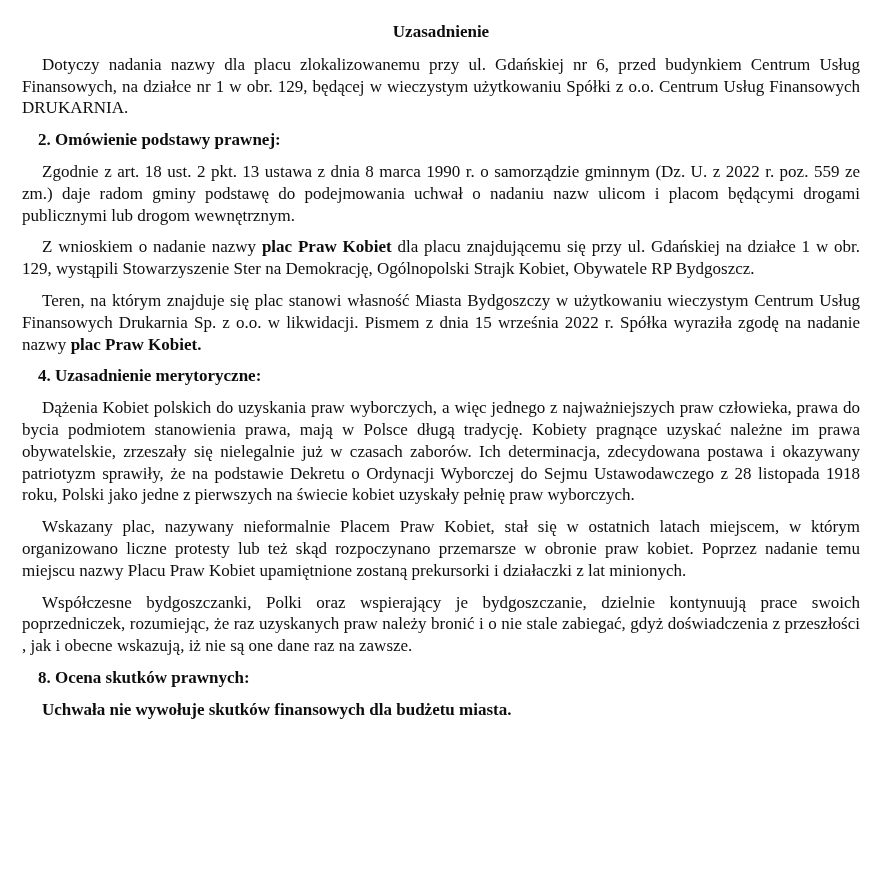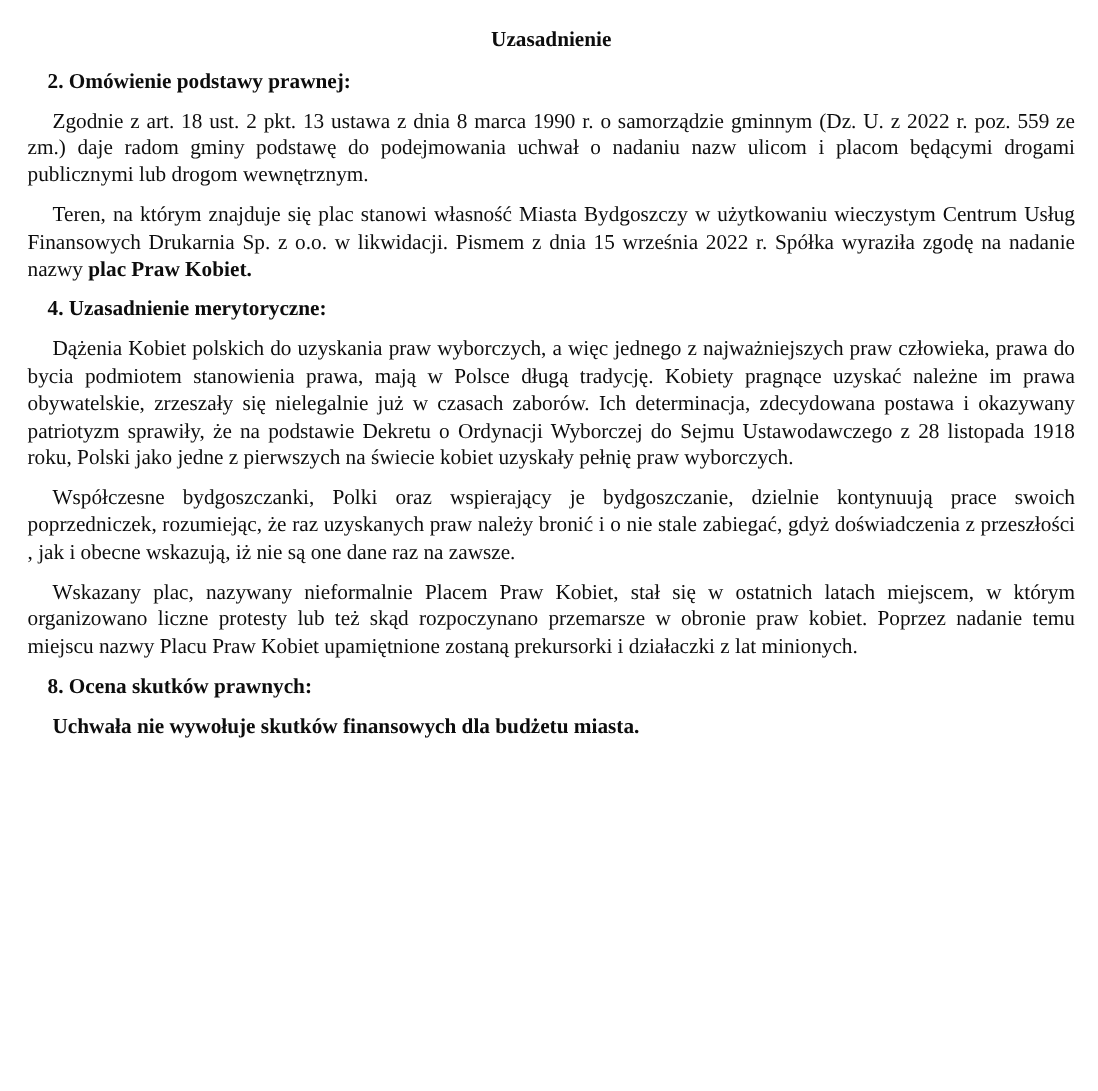--- a/index.html
+++ b/index.html
@@ -42,27 +42,29 @@
     font-weight: bold;
   }
 </style>
 </head>
 <body>
 
 <div class="page">
 
   <p class="doc-title">Uzasadnienie</p>
 
+  <p class="para">Dotyczy nadania nazwy dla placu zlokalizowanemu przy ul. Gdańskiej nr 6, przed budynkiem Centrum Usług Finansowych, na działce nr 1 w obr. 129, będącej w wieczystym użytkowaniu Spółki z o.o. Centrum Usług Finansowych DRUKARNIA.</p>
 
   <p class="sec-heading">2. Omówienie podstawy prawnej:</p>
   <p class="para">Zgodnie z art. 18 ust. 2 pkt. 13 ustawa z dnia 8 marca 1990 r. o samorządzie gminnym (Dz. U. z 2022 r. poz. 559 ze zm.) daje radom gminy podstawę do podejmowania uchwał o nadaniu nazw ulicom i placom będącymi drogami publicznymi lub drogom wewnętrznym.</p>
 
+  <p class="para"><span>Z wnioskiem o nadanie nazwy </span><b>plac Praw Kobiet</b><span> dla placu znajdującemu się przy ul. Gdańskiej na działce 1 w obr. 129, wystąpili Stowarzyszenie Ster na Demokrację, Ogólnopolski Strajk Kobiet, Obywatele RP Bydgoszcz.</span></p>
   <p class="para"><span>Teren, na którym znajduje się plac stanowi własność Miasta Bydgoszczy w użytkowaniu wieczystym Centrum Usług Finansowych Drukarnia Sp. z o.o. w likwidacji. Pismem z dnia 15 września 2022 r. Spółka wyraziła zgodę na nadanie nazwy </span><b>plac Praw Kobiet.</b></p>
 
   <p class="sec-heading">4. Uzasadnienie merytoryczne:</p>
   <p class="para">Dążenia Kobiet polskich do uzyskania praw wyborczych, a więc jednego z najważniejszych praw człowieka, prawa do bycia podmiotem stanowienia prawa, mają w Polsce długą tradycję. Kobiety pragnące uzyskać należne im prawa obywatelskie, zrzeszały się nielegalnie już w czasach zaborów. Ich determinacja, zdecydowana postawa i okazywany patriotyzm sprawiły, że na podstawie Dekretu o Ordynacji Wyborczej do Sejmu Ustawodawczego z 28 listopada 1918 roku, Polski jako jedne z pierwszych na świecie kobiet uzyskały pełnię praw wyborczych.</p>
+  <p class="para">Wskazany plac, nazywany nieformalnie Placem Praw Kobiet, stał się w ostatnich latach miejscem, w którym organizowano liczne protesty lub też skąd rozpoczynano przemarsze w obronie praw kobiet. Poprzez nadanie temu miejscu nazwy Placu Praw Kobiet upamiętnione zostaną prekursorki i działaczki z lat minionych.</p>
   <p class="para">Współczesne bydgoszczanki, Polki oraz wspierający je bydgoszczanie, dzielnie kontynuują prace swoich poprzedniczek, rozumiejąc, że raz uzyskanych praw należy bronić i o nie stale zabiegać, gdyż doświadczenia z przeszłości , jak i obecne wskazują, iż nie są one dane raz na zawsze.</p>
-  <p class="para">Wskazany plac, nazywany nieformalnie Placem Praw Kobiet, stał się w ostatnich latach miejscem, w którym organizowano liczne protesty lub też skąd rozpoczynano przemarsze w obronie praw kobiet. Poprzez nadanie temu miejscu nazwy Placu Praw Kobiet upamiętnione zostaną prekursorki i działaczki z lat minionych.</p>
 
   <p class="sec-heading">8. Ocena skutków prawnych:</p>
   <p class="para">Uchwała nie wywołuje skutków finansowych dla budżetu miasta.</p>
 
 </div>
 
 </body></html>

